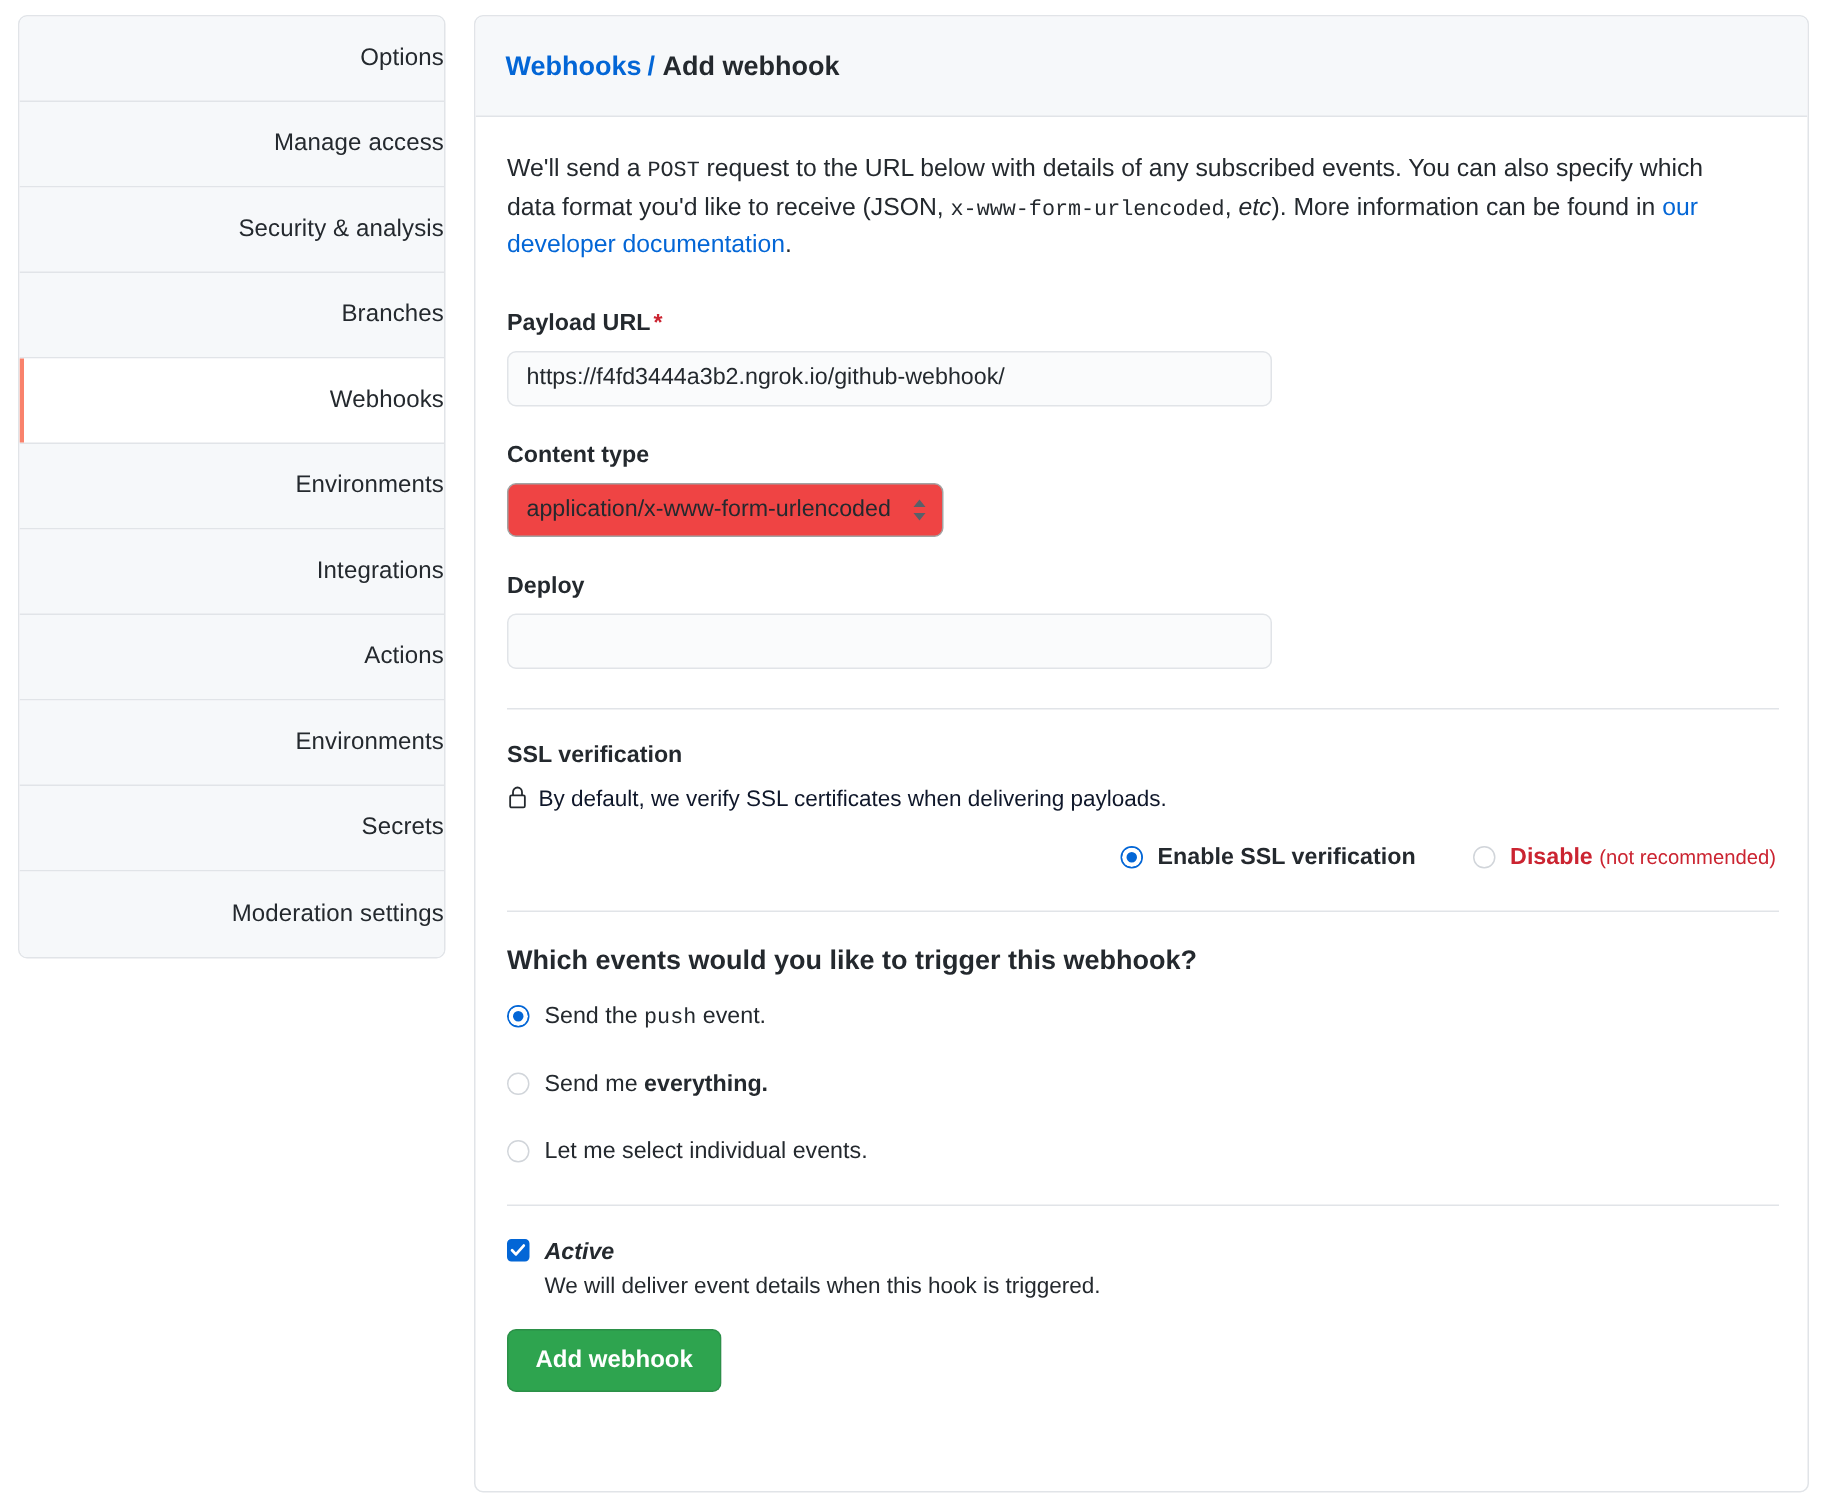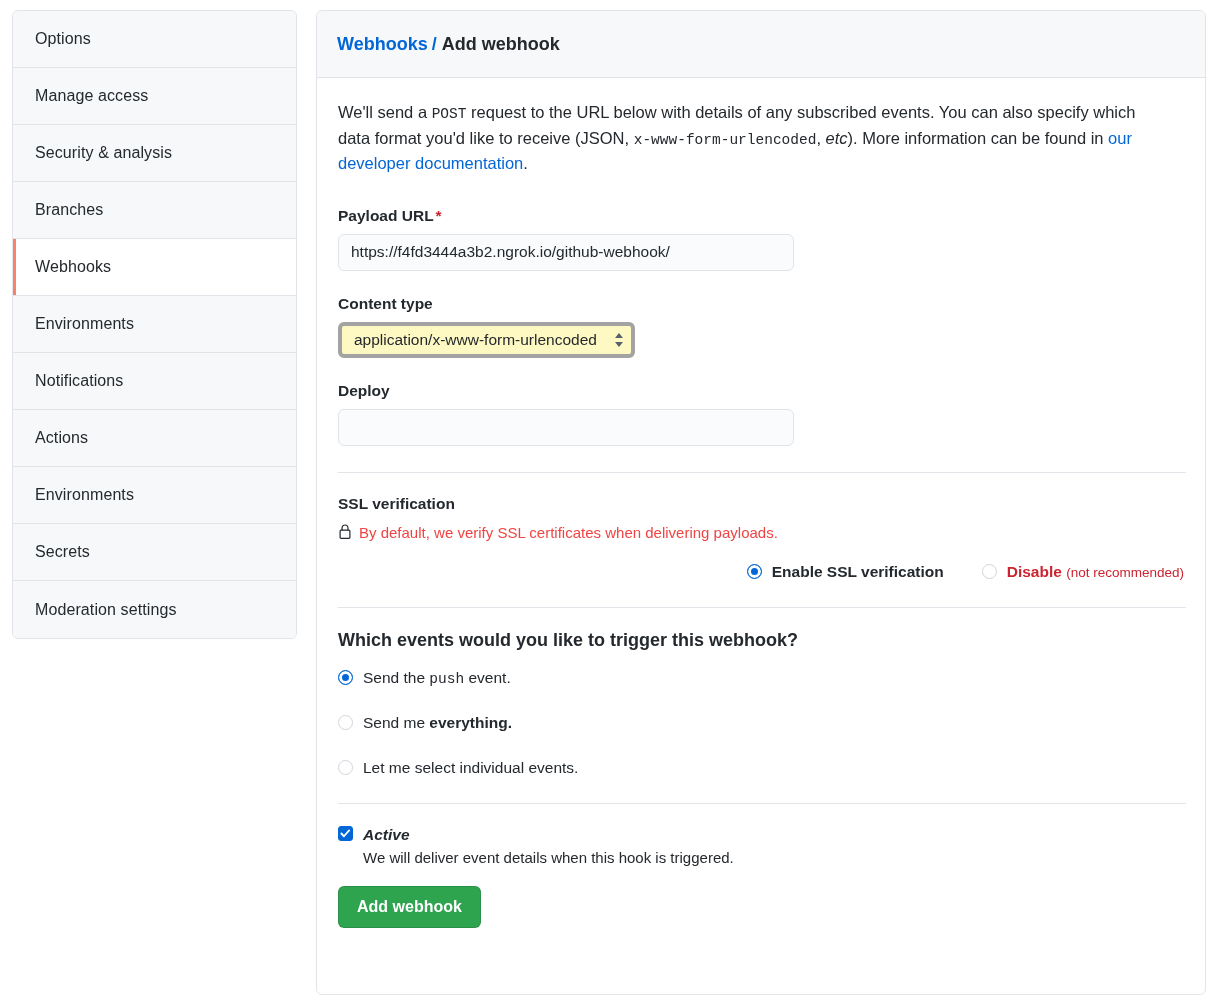--- a/index.html
+++ b/index.html
@@ -34,20 +34,21 @@
     height: 57px;
     display: flex;
     align-items: center;
     padding-left: 22px;
     background: #f6f8fa;
     border-bottom: 1px solid #e1e4e8;
     font-size: 16px;
     color: #24292e;
     letter-spacing: 0.1px;
     cursor: pointer;
+    justify-content: flex-end;
   }
   .side-item:last-child { border-bottom: none; }
   .side-item.active {
     background: #ffffff;
     font-weight: 400;
   }
   .side-item.active::before {
     content: "";
     position: absolute;
     left: 0; top: 0; bottom: 0;
@@ -115,21 +116,21 @@
     font-size: 15.5px;
     font-weight: bold;
     color: #24292e;
     margin-bottom: 9px;
     display: block;
   }
   .req { color: #cb2431; font-weight: bold; margin-left: 2px; }
 
   .text-input {
     display: block;
-    width: 456px;
+    width: 510px;
     height: 37px;
     padding: 6px 12px;
     font-size: 15.5px;
     font-family: "Liberation Sans", sans-serif;
     color: #24292e;
     background: #fafbfc;
     border: 1px solid #e1e4e8;
     border-radius: 6px;
     outline: none;
   }
@@ -140,22 +141,22 @@
   .select-wrap {
     position: relative;
     display: inline-block;
   }
   .select-box {
     height: 36px;
     padding: 5px 34px 5px 12px;
     font-size: 15.5px;
     font-family: "Liberation Sans", sans-serif;
     color: #24292e;
-    background: #fef9c3;
-    border: 4px solid #a3a3a3;
+    background: #ef4444;
+    border: 1px solid #a3a3a3;
     border-radius: 6px;
     display: inline-flex;
     align-items: center;
     cursor: pointer;
   }
   .sel-arrows {
     position: absolute;
     right: 11px;
     top: 50%;
     transform: translateY(-50%);
@@ -175,21 +176,21 @@
     font-size: 15.5px;
     font-weight: bold;
     color: #24292e;
     margin-bottom: 11px;
   }
   .ssl-note {
     display: flex;
     align-items: center;
     gap: 7px;
     font-size: 15px;
-    color: #ef4444;
+    color: #0f172a;
     margin-bottom: 22px;
   }
 
   .radio-row {
     display: flex;
     align-items: center;
     margin-bottom: 0;
   }
   .radio {
     width: 15px;
@@ -290,21 +291,21 @@
     <div class="side-item">
       <span>Branches</span>
     </div>
     <div class="side-item active">
       <span>Webhooks</span>
     </div>
     <div class="side-item">
       <span>Environments</span>
     </div>
     <div class="side-item">
-      <span>Notifications</span>
+      <span>Integrations</span>
     </div>
     <div class="side-item">
       <span>Actions</span>
     </div>
     <div class="side-item">
       <span>Environments</span>
     </div>
     <div class="side-item">
       <span>Secrets</span>
     </div>

